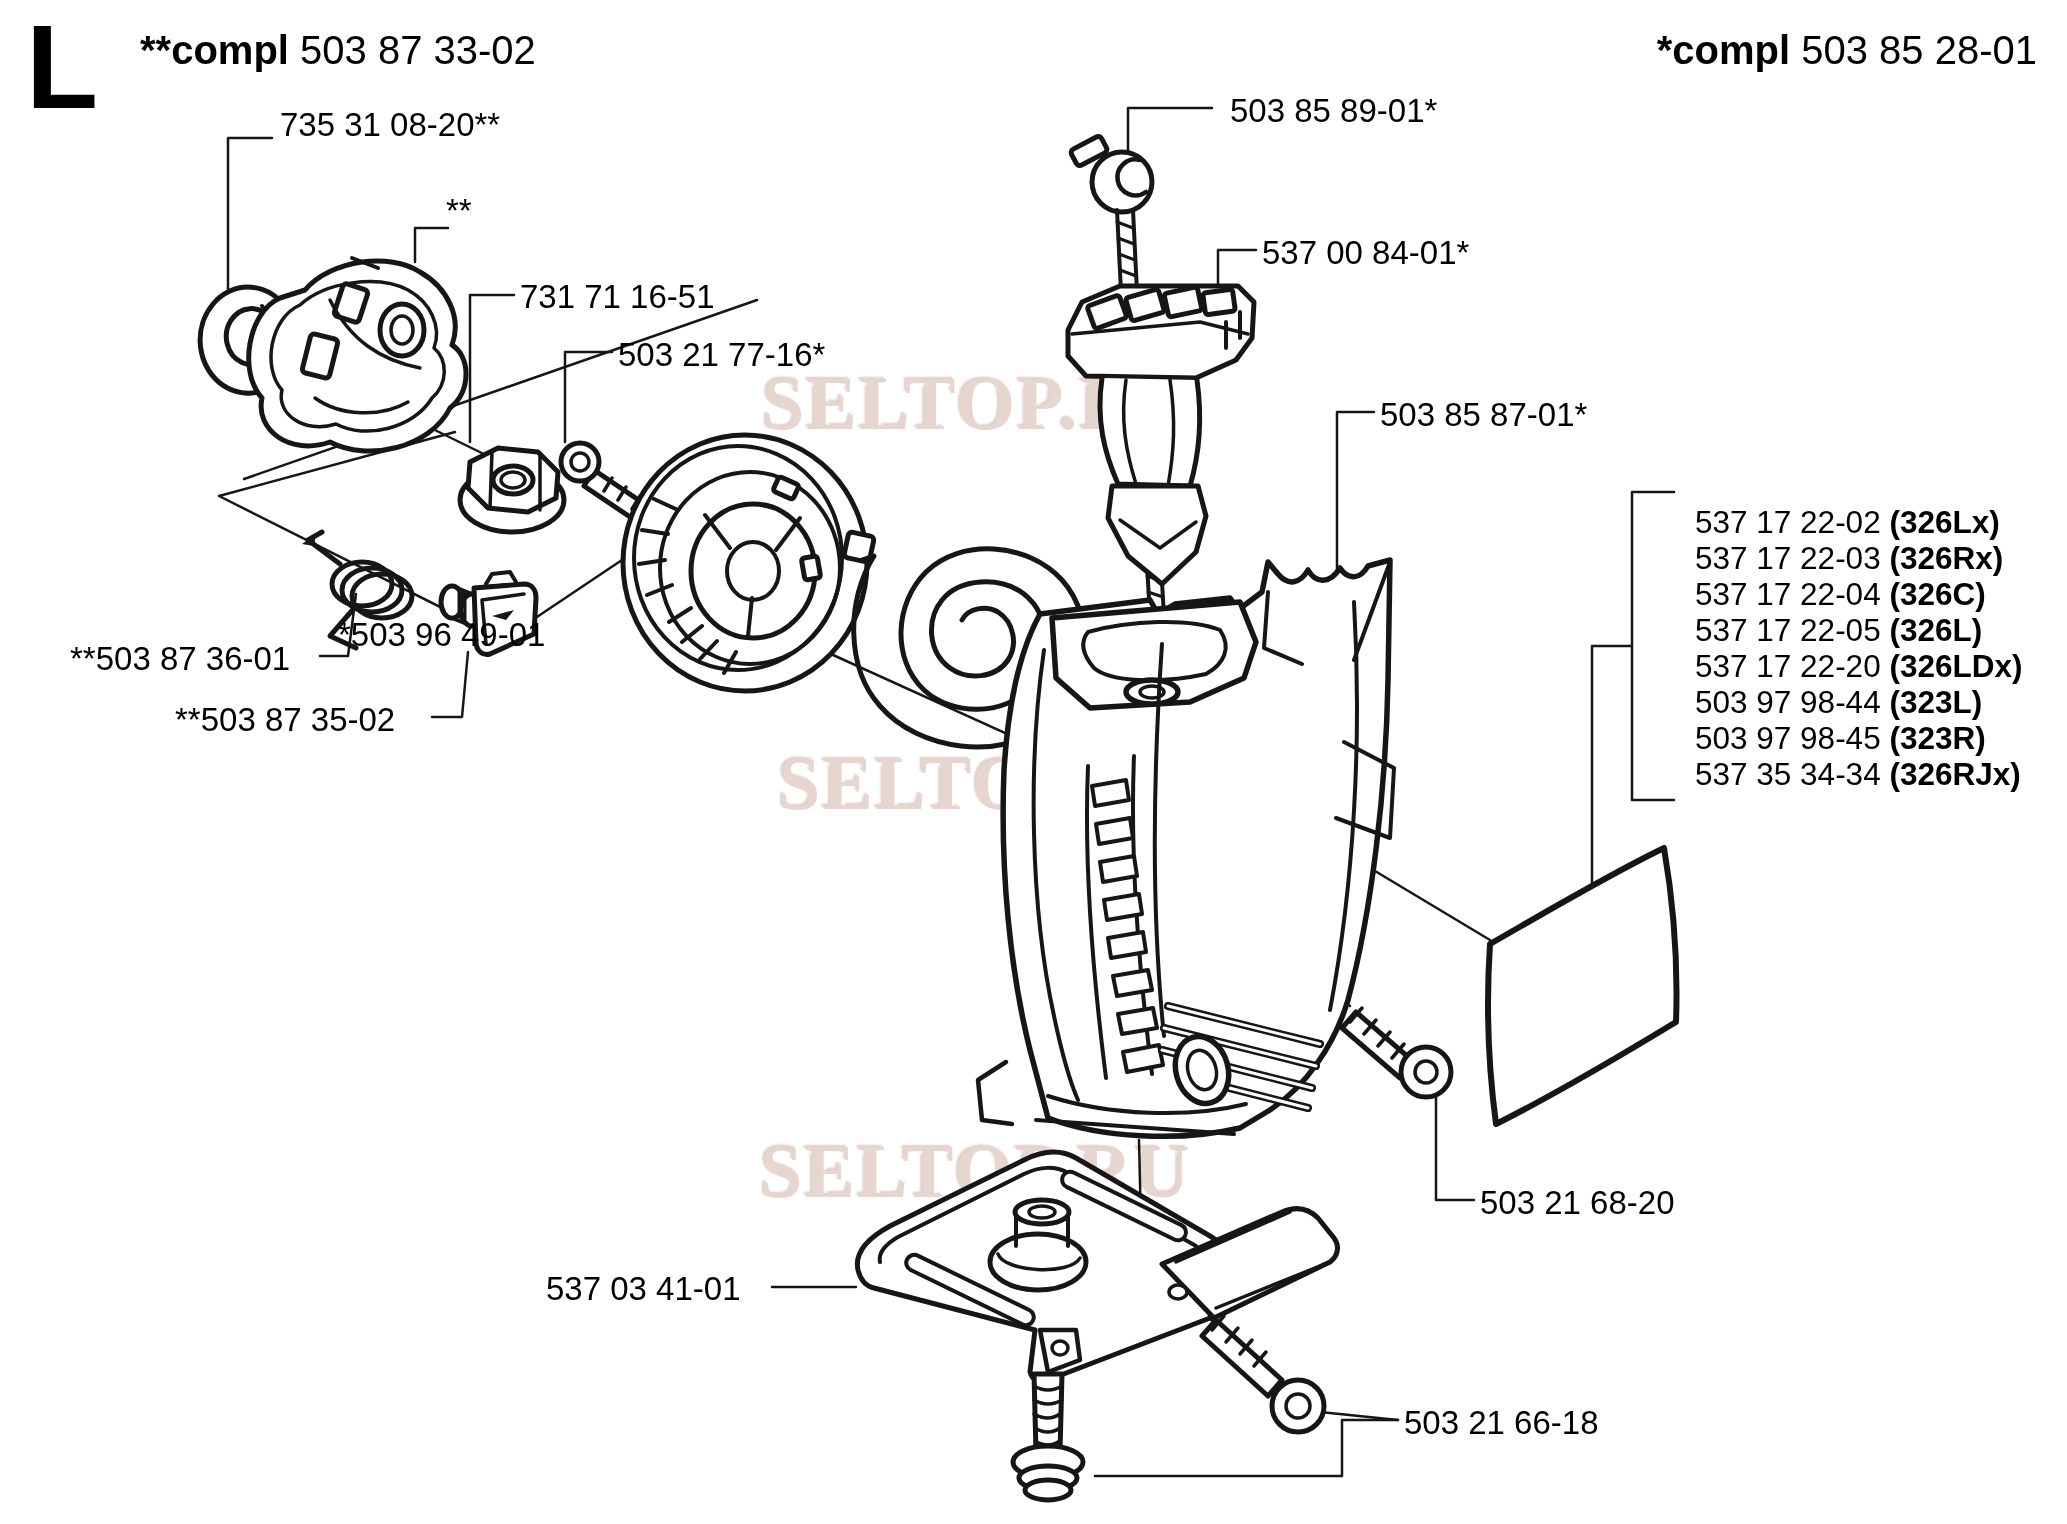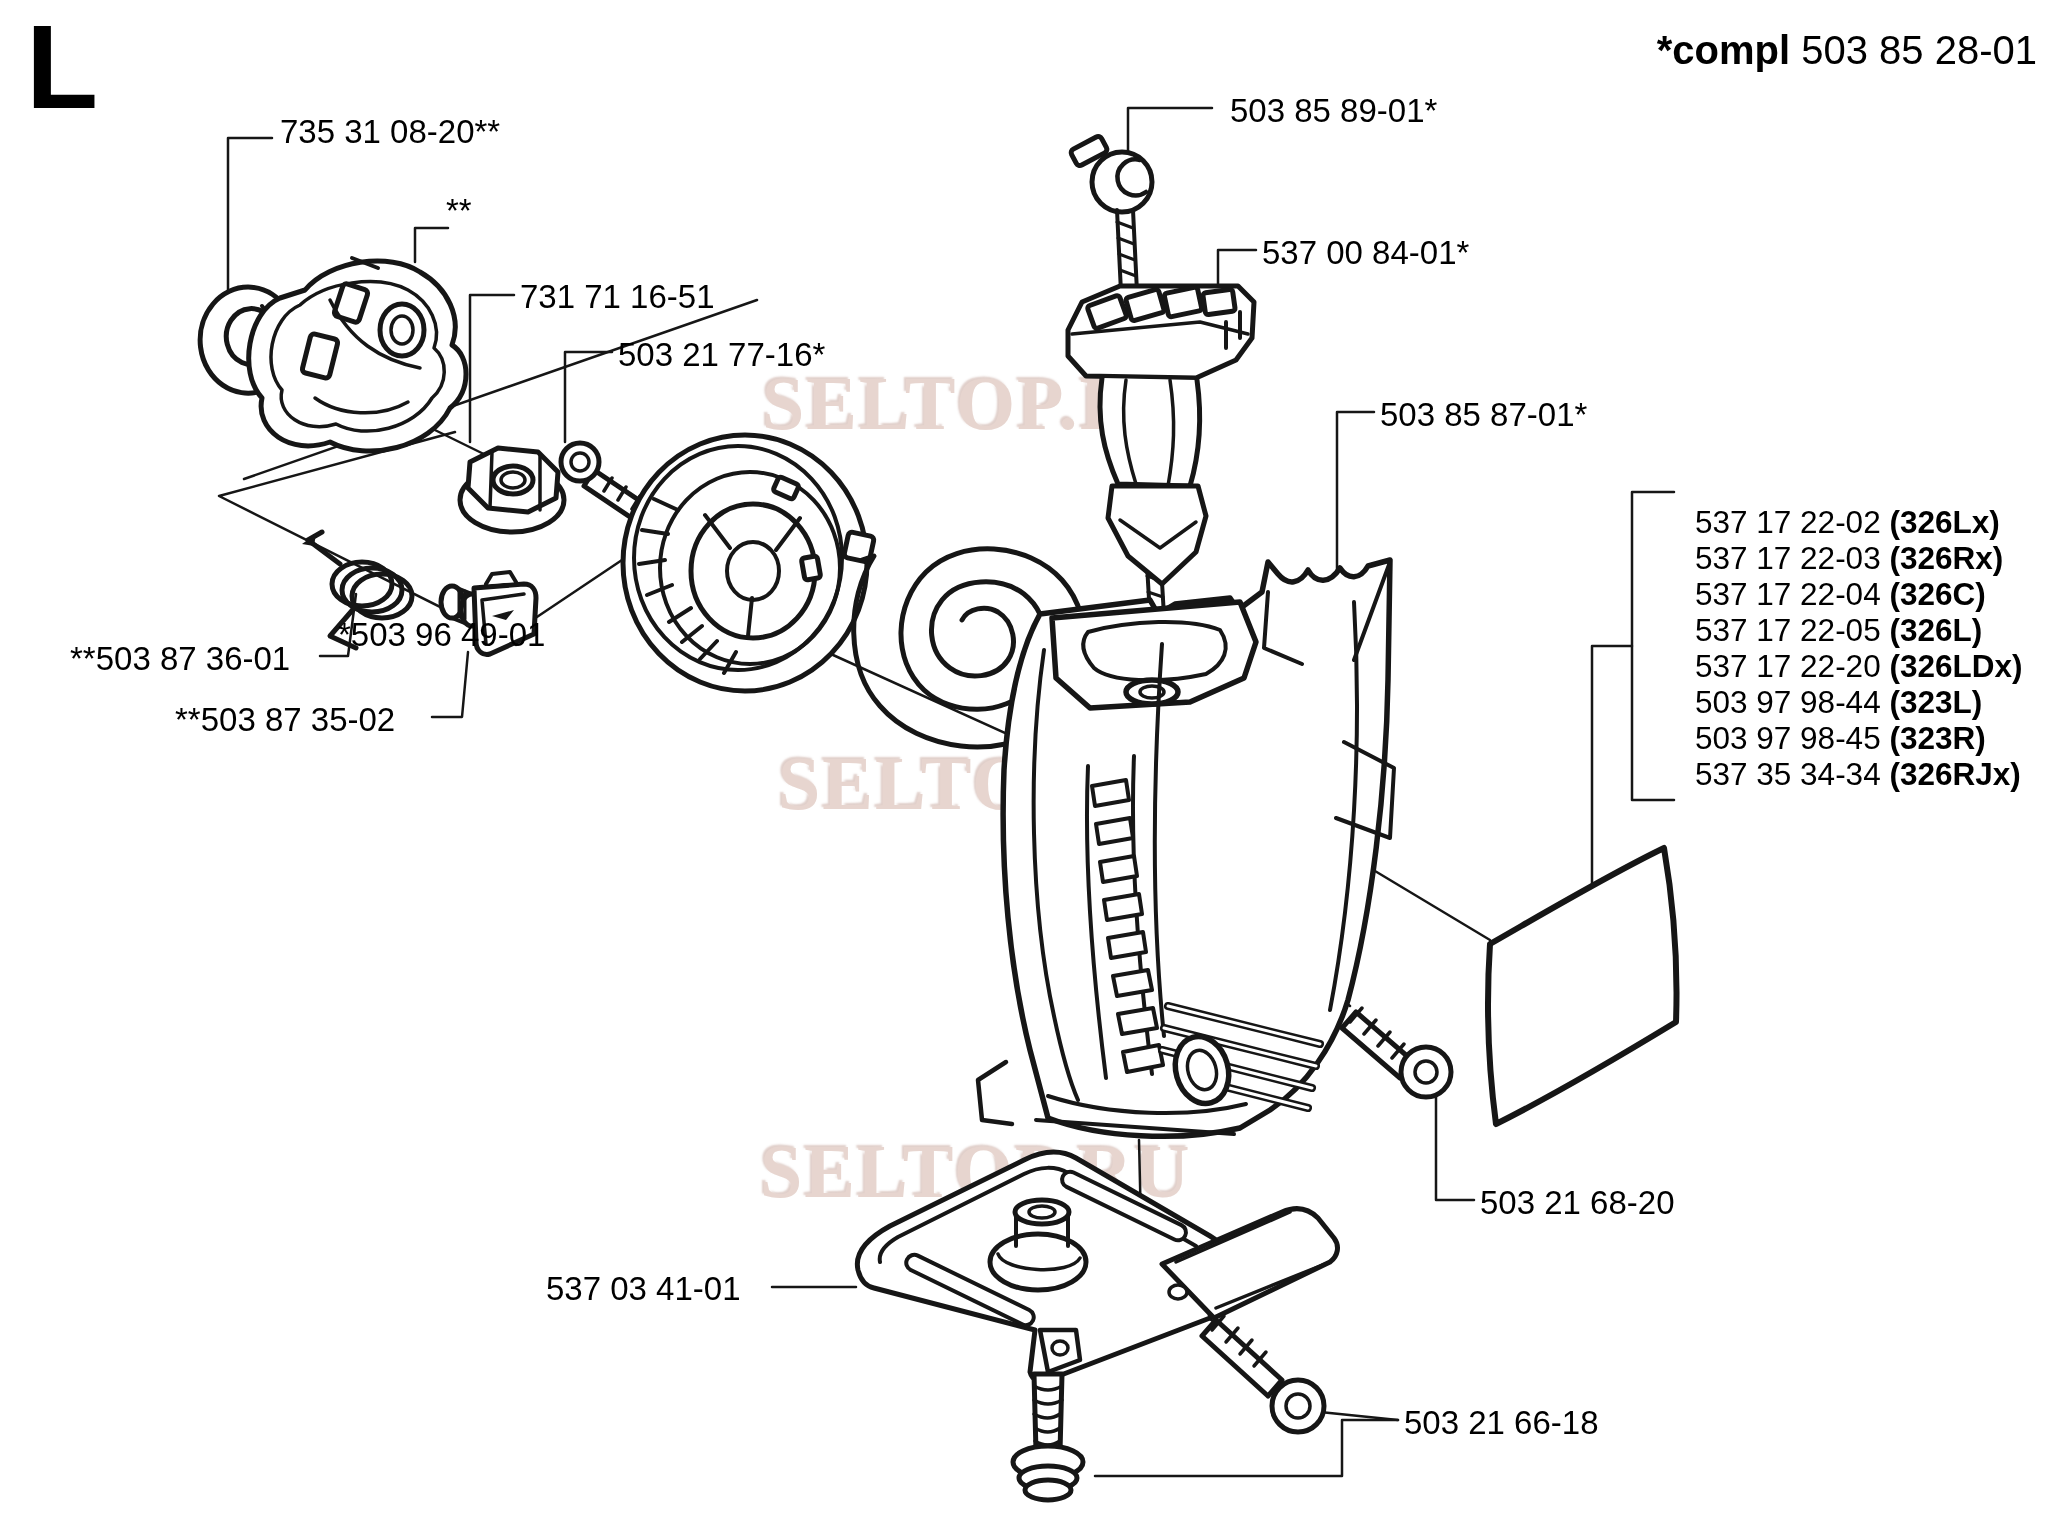--- a/index.html
+++ b/index.html
@@ -215,26 +215,30 @@
         <path d="M474,588 L524,584 C532,584 536,590 536,598 L534,634 L490,654 C482,656 476,650 476,642 Z"></path>
         <path d="M486,584 L492,574 L510,572 L516,582" stroke-width="4"></path>
         <path d="M482,600 L524,594 M482,600 L486,644" fill="none" stroke-width="3.5"></path>
         <path d="M492,616 l22,-6 l-8,10 Z" fill="#161616" stroke="none"></path>
       </g>
     </g>
   </svg>
 
   <div class="bigL">L</div>
 
+  <div class="hdr" style="left:140px;top:28px;">
+    <span class="pfx">**compl</span>
+    <span>503 87 33-02</span>
+  </div>
   <div class="hdr" style="right:30px;top:28px;position:absolute;">
     <span class="pfx">*compl</span>
     <span>503 85 28-01</span>
   </div>
 
-  <div class="lbl" style="left:280px;top:113px;">735 31 08-20**</div>
+  <div class="lbl" style="left:280px;top:106px;">735 31 08-20**</div>
   <div class="lbl" style="left:446px;top:192px;">**</div>
   <div class="lbl" style="left:520px;top:278px;text-align:right;">731 71 16-51</div>
   <div class="lbl" style="left:618px;top:336px;">503 21 77-16*</div>
   <div class="lbl" style="left:1218px;top:92px;margin-left:12px;">503 85 89-01*</div>
   <div class="lbl" style="left:1262px;top:234px;">537 00 84-01*</div>
   <div class="lbl" style="left:1380px;top:396px;">503 85 87-01*</div>
   <div class="lbl" style="left:70px;top:640px;text-align:center;">**503 87 36-01</div>
   <div class="lbl" style="left:175px;top:701px;">**503 87 35-02</div>
   <div class="lbl" style="left:338px;top:616px;">*503 96 49-01</div>
   <div class="lbl" style="left:546px;top:1270px;">537 03 41-01</div>

